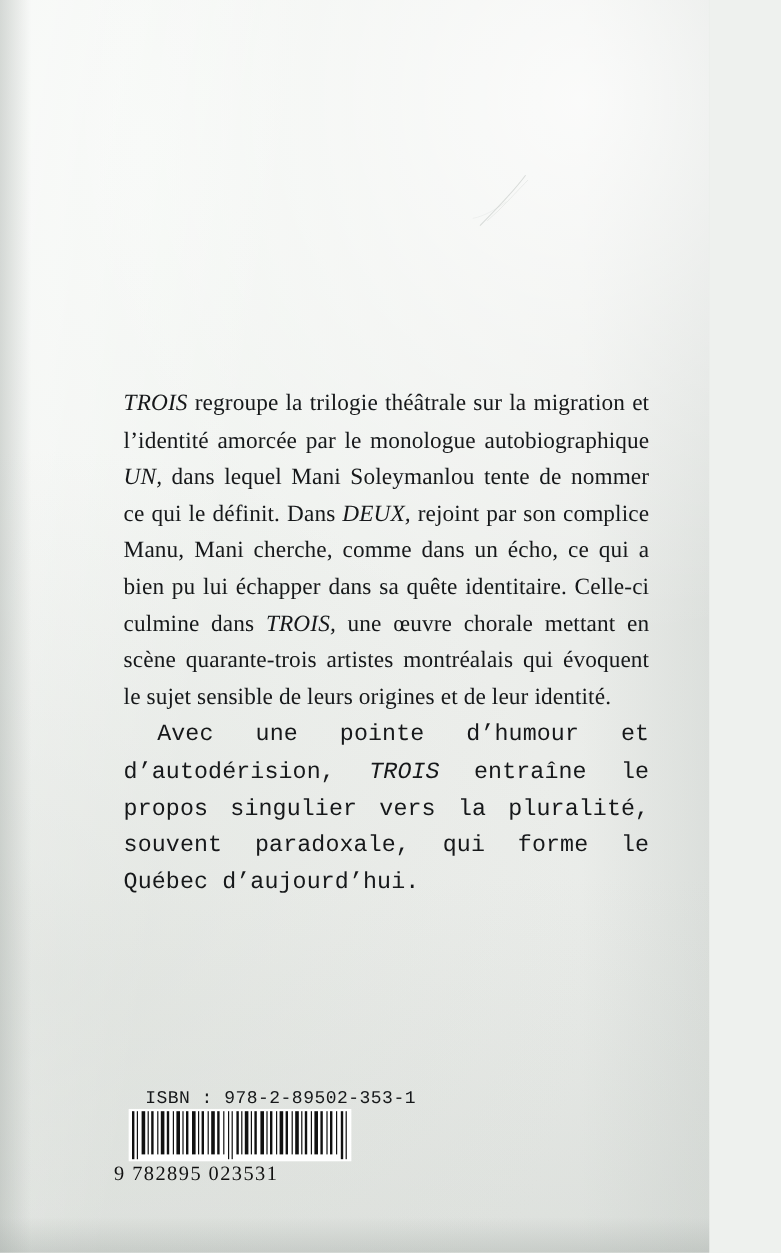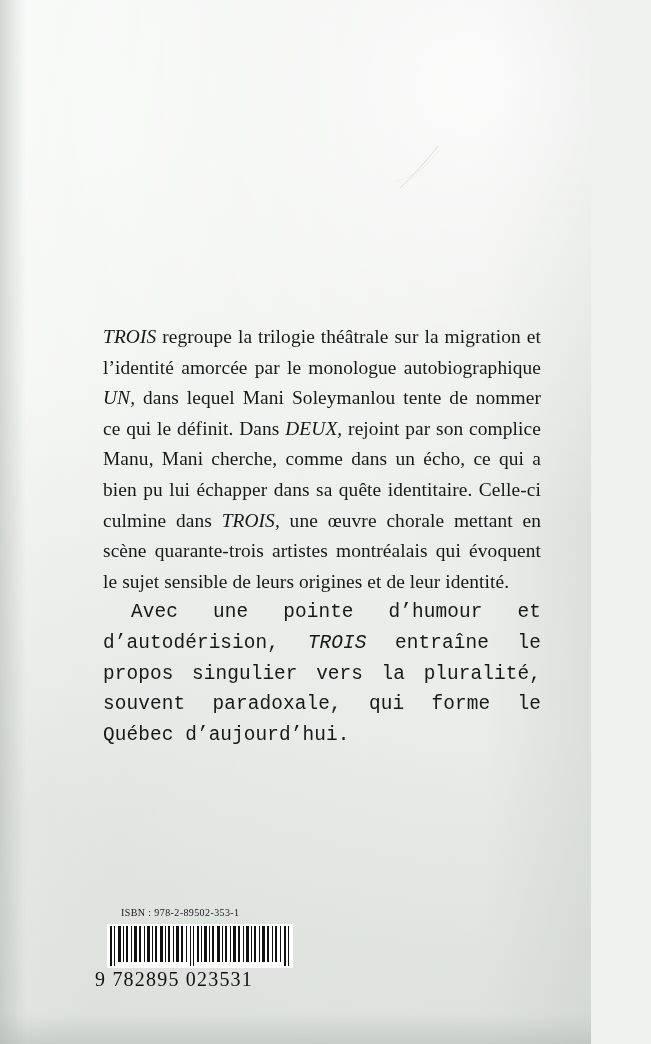--- a/index.html
+++ b/index.html
@@ -83,42 +83,42 @@
     font-family: Liberation Mono, monospace;
   }
   .ital {
     font-style: italic;
   }
 
   .isbn {
     position: absolute;
     left: 121px;
     top: 907px;
-    font-family: Liberation Serif, serif;
-    font-size: 10px;
+    font-family: Liberation Mono, monospace;
+    font-size: 15px;
     letter-spacing: 0.4px;
     color: #16181a;
   }
 
   .barcode-wrap {
     position: absolute;
     left: 107px;
     top: 924px;
     width: 186px;
   }
   .barcode {
     display: block;
   }
   .barcode-digits {
     position: absolute;
     left: 95px;
     top: 968px;
     width: 200px;
     font-family: "Liberation Serif", serif;
-    font-size: 20px;
+    font-size: 17px;
     letter-spacing: 1.2px;
     color: #111;
     white-space: nowrap;
   }
 </style>
 </head>
 <body>
 
 <div class="page">
   <div class="tex1"></div>

